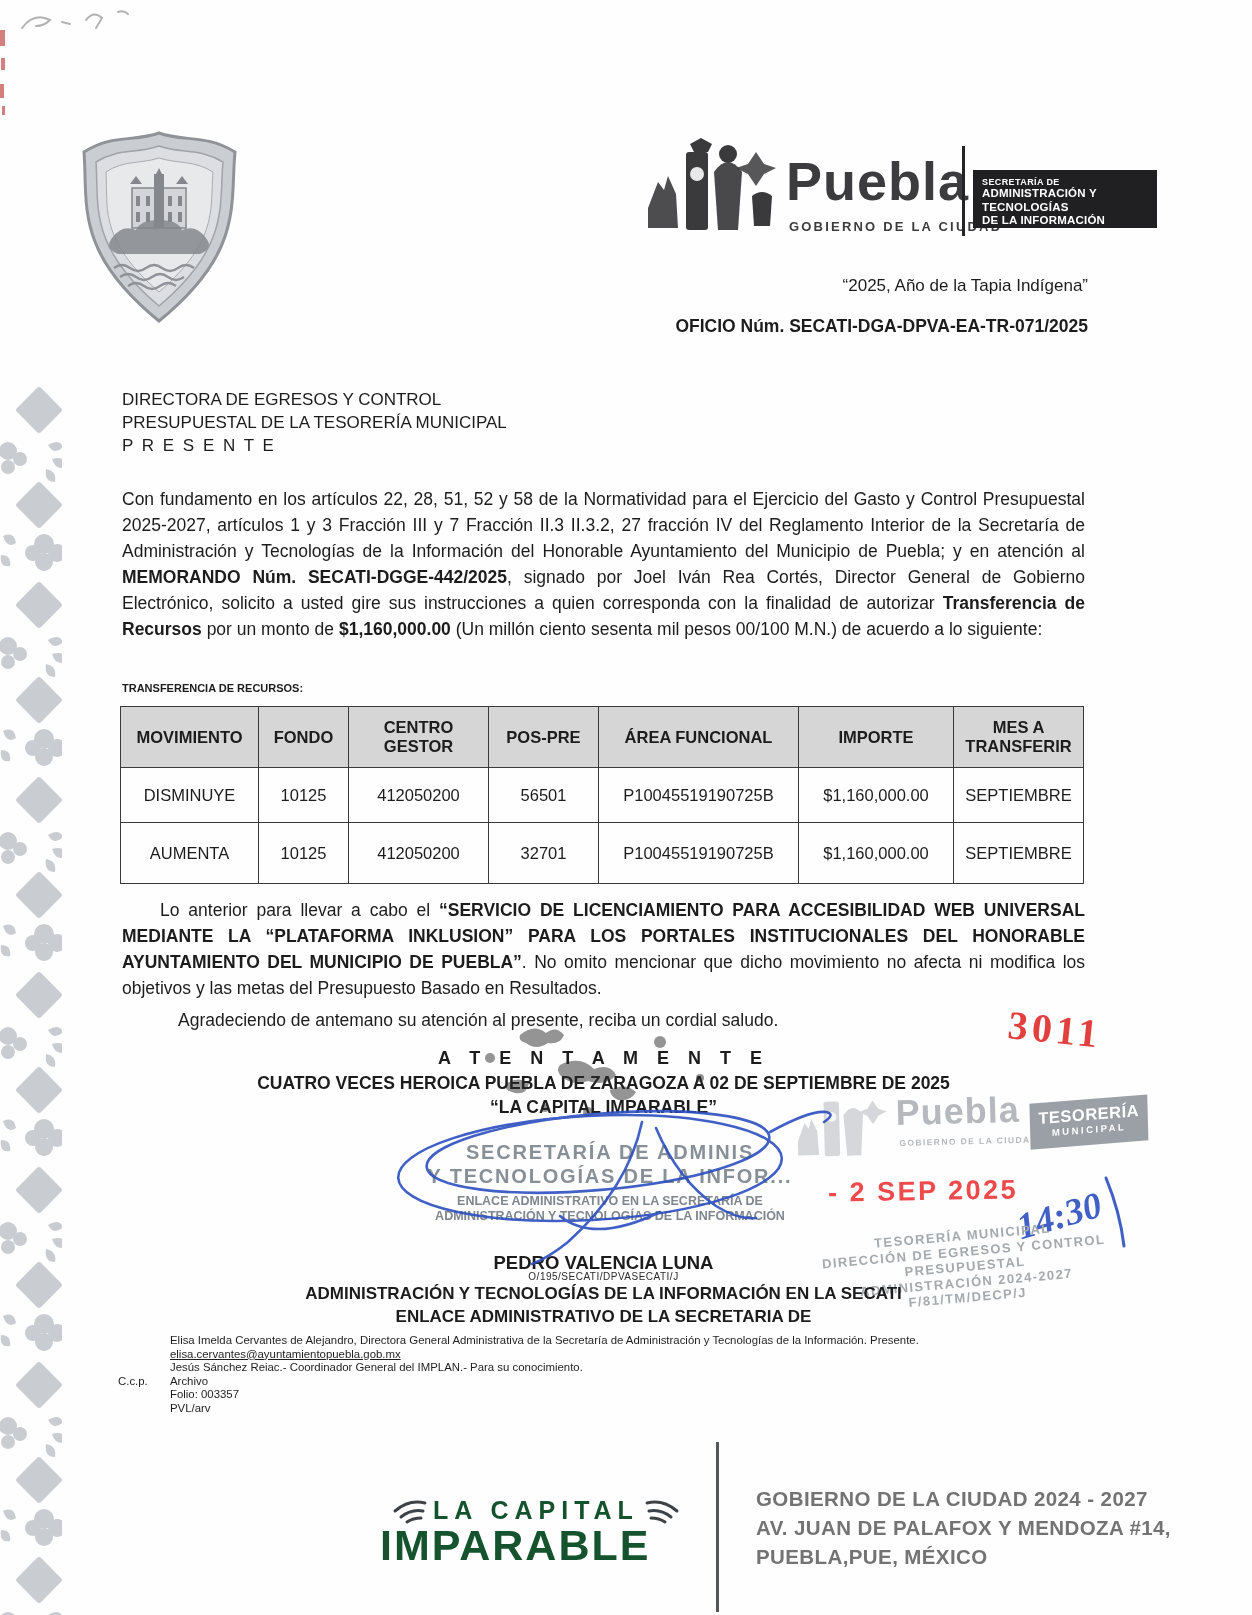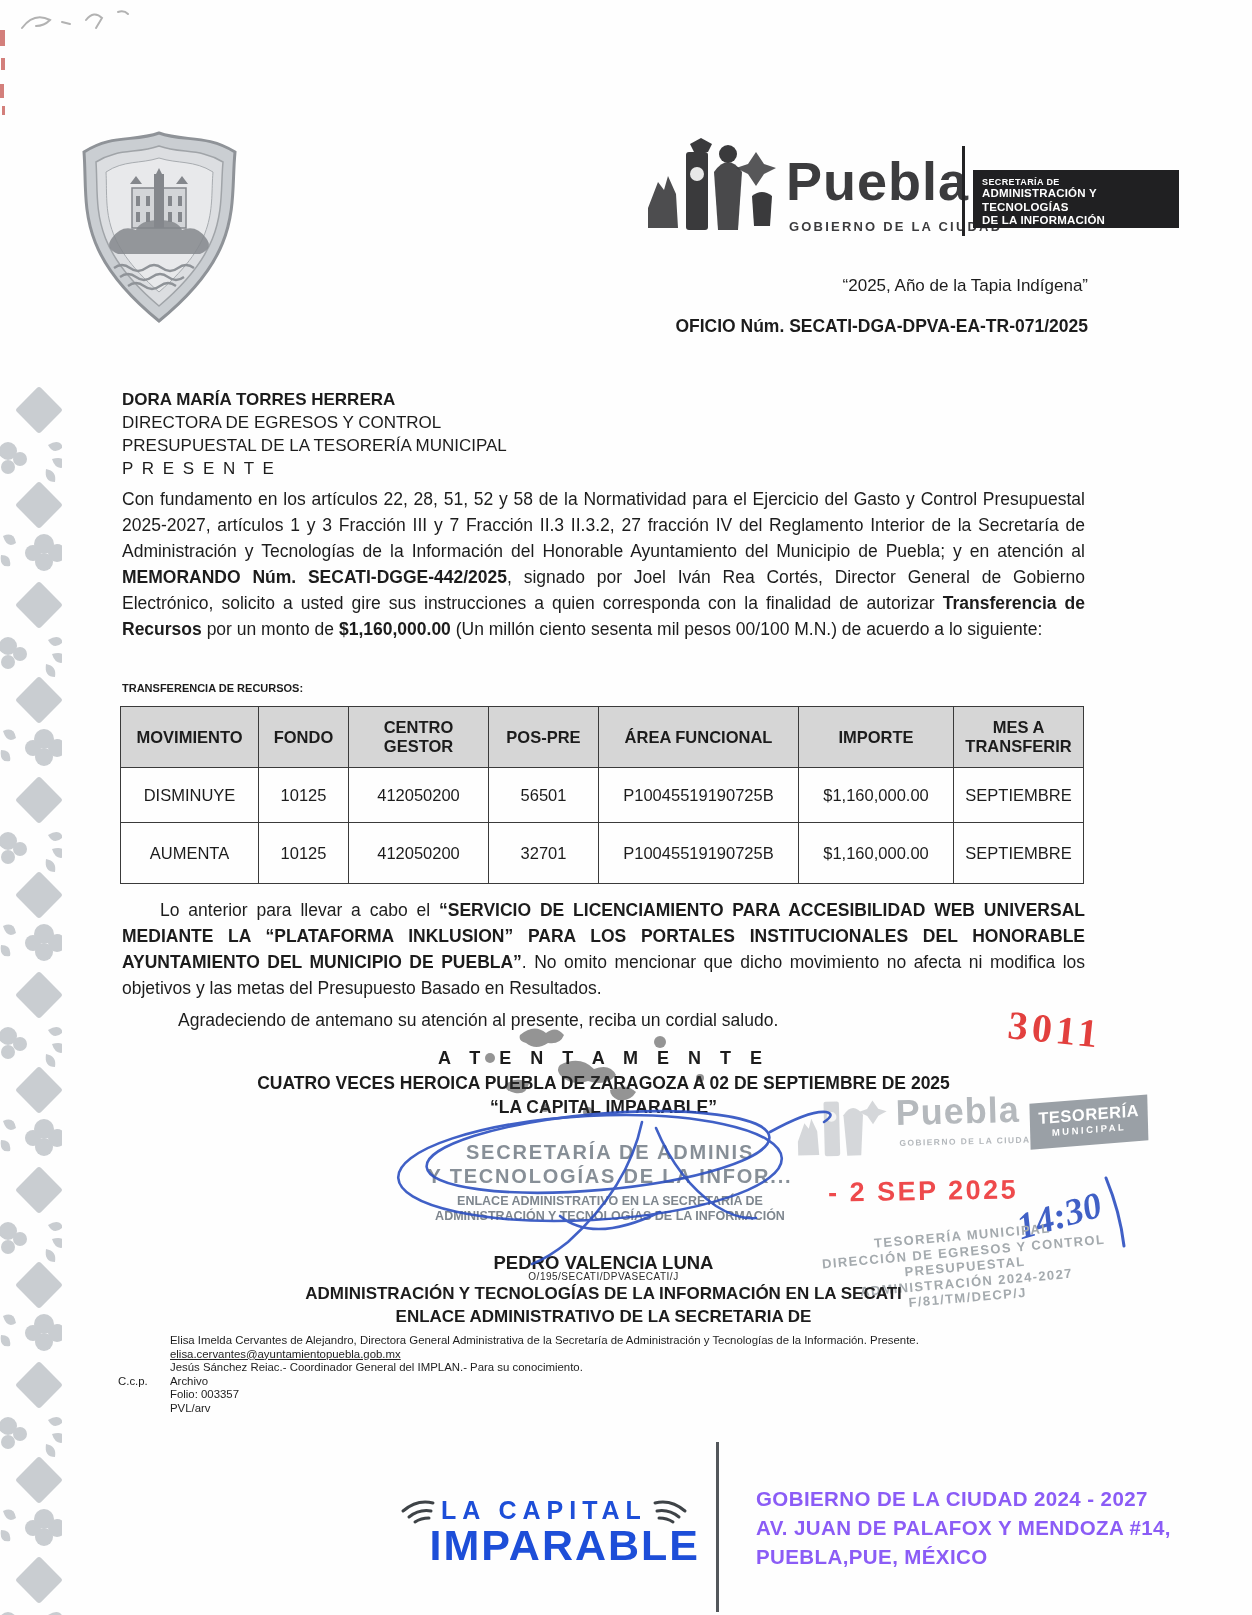--- a/index.html
+++ b/index.html
@@ -8,21 +8,21 @@
     background:#fefefe; overflow:hidden;
     font-family:"Liberation Sans", sans-serif; color:#1c1c1c;
   }
   .abs{position:absolute;}
   
   .crest{left:72px; top:126px;}
   .brand-icons{left:644px; top:138px;}
   .wordmark{left:786px; top:150px; font-size:54px; font-weight:800; color:#3c3c3e; letter-spacing:1px;}
   .tagline{left:789px; top:219px; font-size:13px; font-weight:700; color:#3c3c3e; letter-spacing:2.2px;}
   .brand-bar{left:962px; top:146px; width:3px; height:90px; background:#232325;}
-  .banner{left:973px; top:170px; width:206px; height:58px; background:#202022; color:#fff; padding:7px 9px; box-sizing:border-box;}
+  .banner{left:973px; top:170px; width:184px; height:58px; background:#202022; color:#fff; padding:7px 9px; box-sizing:border-box;}
   .banner .b1{font-size:9px; font-weight:700; letter-spacing:.4px;}
   .banner .b2{font-size:11.5px; font-weight:800; letter-spacing:.2px; line-height:13.5px;}
   .legend{left:400px; top:276px; width:688px; text-align:right; font-size:17px;}
   .oficio{left:400px; top:300px; width:688px; text-align:right; font-size:17.5px; font-weight:700;margin-top:16px;}
   
   .addressee{left:122px; top:388px; font-size:17px; line-height:23px;}
   .addressee .nm{font-weight:700;}
   .addressee .sal{letter-spacing:2px;}
   
   .para{left:122px; width:963px; font-size:17.5px; line-height:26px; text-align:justify; margin:0;}
@@ -57,25 +57,25 @@
   .signer{left:122px; top:1236px; width:963px; text-align:center;}
   .signer .nm{font-size:18.5px; font-weight:800;margin-top:16px;}
   .signer .rf{font-size:10px; letter-spacing:.5px; margin-top:-3px; color:#2a2a2a;}
   .signer .rl{font-size:17px; font-weight:700; line-height:23px;}
   
   .cc{left:118px; top:1334px; width:1000px; font-size:11.4px; line-height:13.6px; color:#1e1e1e;}
   .cc .row{position:relative; padding-left:52px;}
   .cc .lbl{position:absolute; left:0; top:0;}
   .cc a, .cc .lnk{color:#1e1e1e; text-decoration:underline;}
   
-  .wings{left:388px; top:1496px; width:312px; text-align:right; color:#1d4ed8;}
+  .wings{left:380px; top:1496px; width:312px; text-align:left; color:#14532d;}
   .wings .l1{font-size:25px; font-weight:800; letter-spacing:6px; display:flex; align-items:center; justify-content:center; gap:6px;}
   .wings .l2{font-size:43px; font-weight:800; letter-spacing:2px; margin-top:-4px;}
   .fdivider{left:716px; top:1442px; width:3px; height:170px; background:#53575b;}
-  .contact{left:756px; top:1484px; font-size:20.5px; color:#8b5cf6; line-height:29px; letter-spacing:.4px; font-weight:600;}
+  .contact{left:756px; top:1484px; font-size:20.5px; color:#737373; line-height:29px; letter-spacing:.4px; font-weight:600;}
   .ink-overlay{left:0; top:0; pointer-events:none;}
 </style>
 </head>
 <body>
 
 <div class="page">
 
   <svg class="abs" style="left:0;top:385px;" width="62" height="1230">
     <defs>
       <pattern id="talavera" width="62" height="195" patternUnits="userSpaceOnUse">
@@ -143,21 +143,20 @@
   <div class="abs banner">
     <div class="b1">SECRETARÍA DE</div>
     <div class="b2">ADMINISTRACIÓN Y TECNOLOGÍAS</div>
     <div class="b2">DE LA INFORMACIÓN</div>
   </div>
 
   <div class="abs legend">“2025, Año de la Tapia Indígena”</div>
   <div class="abs oficio">OFICIO Núm. SECATI-DGA-DPVA-EA-TR-071/2025</div>
 
   <div class="abs addressee">
-    <div class="nm">DORA MARÍA TORRES HERRERA</div>
     <div>DIRECTORA DE EGRESOS Y CONTROL</div>
     <div>PRESUPUESTAL DE LA TESORERÍA MUNICIPAL</div>
     <div class="sal">P R E S E N T E</div>
   </div>
 
   <p class="abs para p1"><span>Con fundamento en los artículos 22, 28, 51, 52 y 58 de la Normatividad para el Ejercicio del Gasto y Control Presupuestal 2025-2027, artículos 1 y 3 Fracción III y 7 Fracción II.3 II.3.2, 27 fracción IV del Reglamento Interior de la Secretaría de Administración y Tecnologías de la Información del Honorable Ayuntamiento del Municipio de Puebla; y en atención al </span><b>MEMORANDO Núm. SECATI-DGGE-442/2025</b><span>, signado por Joel Iván Rea Cortés, Director General de Gobierno Electrónico, solicito a usted gire sus instrucciones a quien corresponda con la finalidad de autorizar </span><b>Transferencia de Recursos</b><span> por un monto de </span><b>$1,160,000.00</b><span> (Un millón ciento sesenta mil pesos 00/100 M.N.) de acuerdo a lo siguiente:</span></p>
 
   <div class="abs sec-title">TRANSFERENCIA DE RECURSOS:</div>
   <table class="abs ttable">
     <colgroup>

